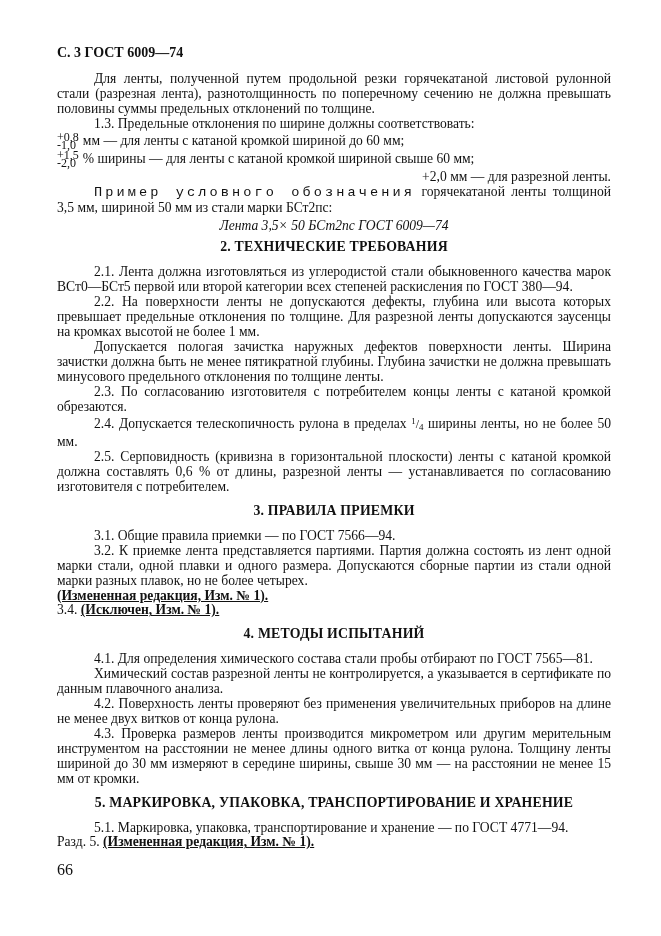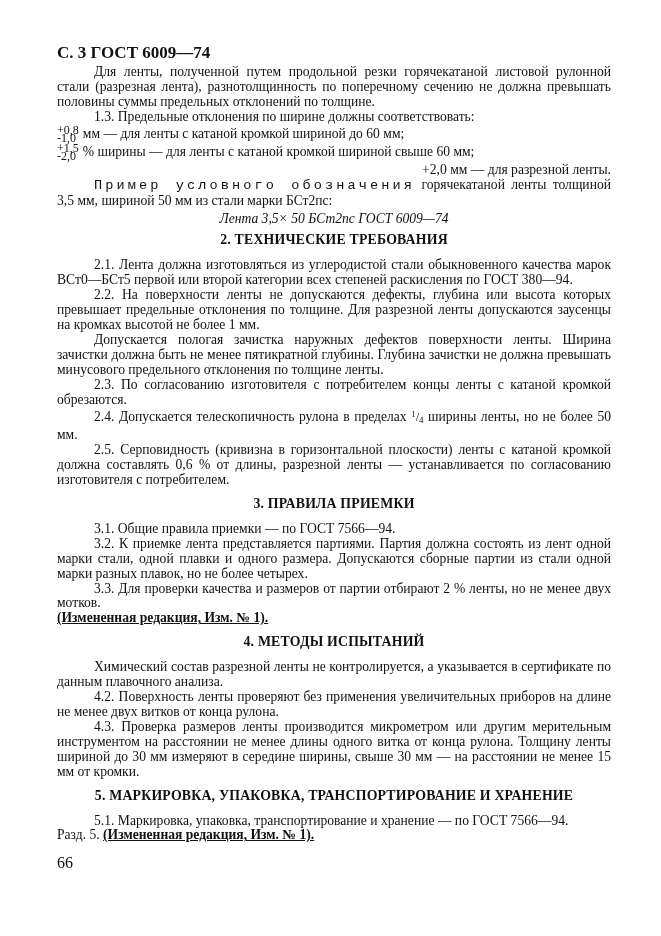--- a/index.html
+++ b/index.html
@@ -14,23 +14,23 @@
     overflow: hidden;
   }
   .content {
     position: absolute;
     left: 57px;
     top: 45px;
     width: 554px;
   }
   .doc-header {
     font-weight: bold;
-    font-size: 17px;
+    font-size: 14px;
     line-height: 15px;
-    margin-bottom: 5px;
+    margin-bottom: 12px;
   }
   p {
     margin: 0;
     font-size: 13.6px;
     line-height: 14.9px;
   }
   .just { text-align: justify; }
   .ind  { text-indent: 37px; }
   .tol  { line-height: 18px; text-indent: 0; }
   .tol-plain { padding-left: 28px; line-height: 17px; text-align: right; }
@@ -99,30 +99,31 @@
     <p class="just ind">2.3. По согласованию изготовителя с потребителем концы ленты с катаной кромкой обрезаются.</p>
 
     <p class="just ind"><span>2.4. Допускается телескопичность рулона в пределах </span><span class="fr-num">1</span><span class="fr-slash">/</span><span class="fr-den">4</span><span> ширины ленты, но не более 50 мм.</span></p>
 
     <p class="just ind">2.5. Серповидность (кривизна в горизонтальной плоскости) ленты с катаной кромкой должна составлять 0,6 % от длины, разрезной ленты — устанавливается по согласованию изготовителя с потребителем.</p>
 
     <p class="sect">3. ПРАВИЛА ПРИЕМКИ</p>
 
     <p class="just ind">3.1. Общие правила приемки — по ГОСТ 7566—94.</p>
     <p class="just ind">3.2. К приемке лента представляется партиями. Партия должна состоять из лент одной марки стали, одной плавки и одного размера. Допускаются сборные партии из стали одной марки разных плавок, но не более четырех.</p>
-    <p class="just ind">3.3. Для проверки качества и размеров от партии отбирают 2 % ленты, но не менее двух мотков.</p>
     <p class="bold">(Измененная редакция, Изм. № 1).</p>
+    <p><span>3.4. </span><span class="bold">(Исключен, Изм. № 1).</span></p>
 
     <p class="sect">4. МЕТОДЫ ИСПЫТАНИЙ</p>
 
+    <p class="just ind">4.1. Для определения химического состава стали пробы отбирают по ГОСТ 7565—81.</p>
     <p class="just ind">Химический состав разрезной ленты не контролируется, а указывается в сертификате по данным плавочного анализа.</p>
     <p class="just ind">4.2. Поверхность ленты проверяют без применения увеличительных приборов на длине не менее двух витков от конца рулона.</p>
     <p class="just ind">4.3. Проверка размеров ленты производится микрометром или другим мерительным инструментом на расстоянии не менее длины одного витка от конца рулона. Толщину ленты шириной до 30 мм измеряют в середине ширины, свыше 30 мм — на расстоянии не менее 15 мм от кромки.</p>
 
     <p class="sect">5. МАРКИРОВКА, УПАКОВКА, ТРАНСПОРТИРОВАНИЕ И ХРАНЕНИЕ</p>
 
-    <p class="just ind">5.1. Маркировка, упаковка, транспортирование и хранение — по ГОСТ 7566—94.</p>
+    <p class="just ind">5.1. Маркировка, упаковка, транспортирование и хранение — по ГОСТ 4771—94.</p>
     <p><span>Разд. 5. </span><span class="bold">(Измененная редакция, Изм. № 1).</span></p>
 
     <p class="pagenum">66</p>
 
   </div>
 </div>
 
 </body></html>

